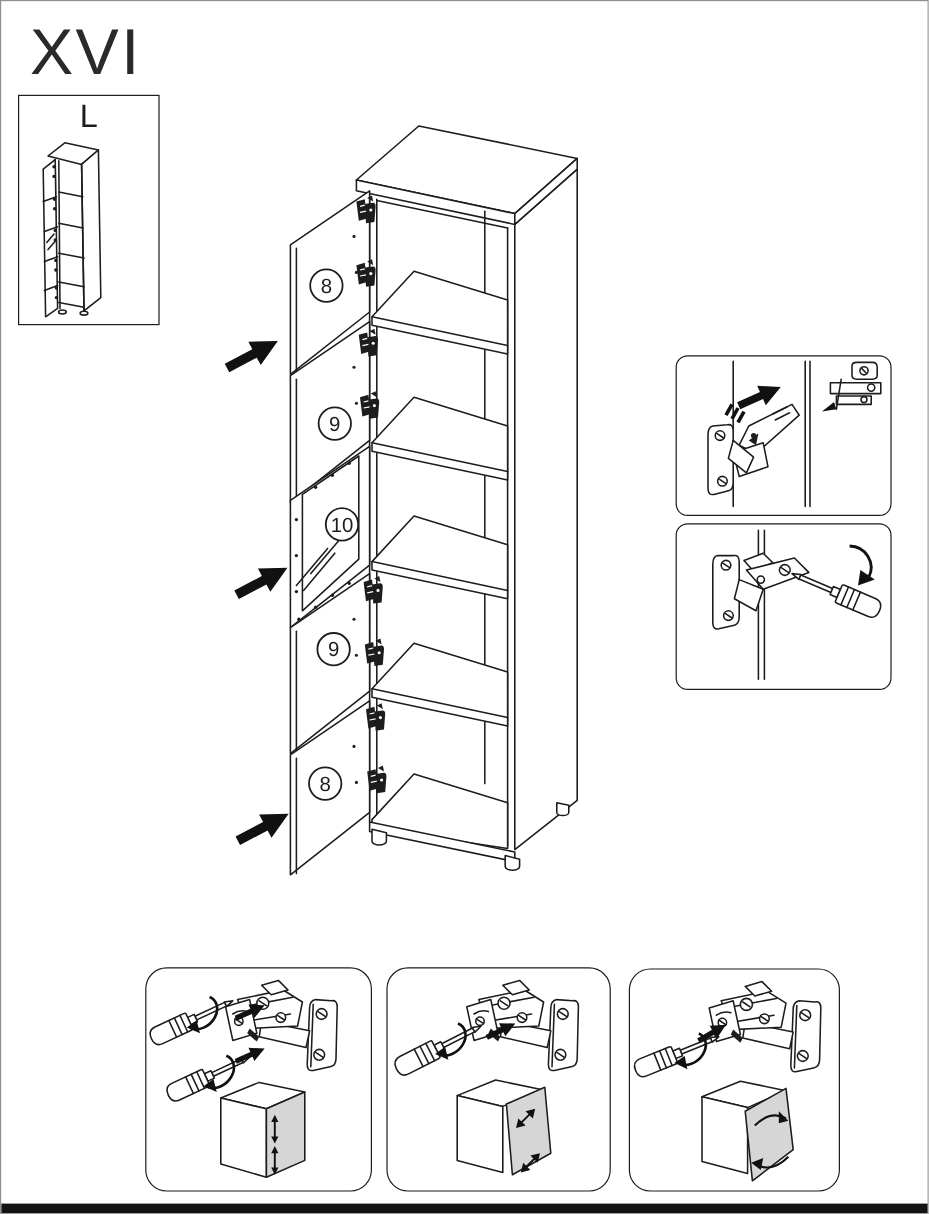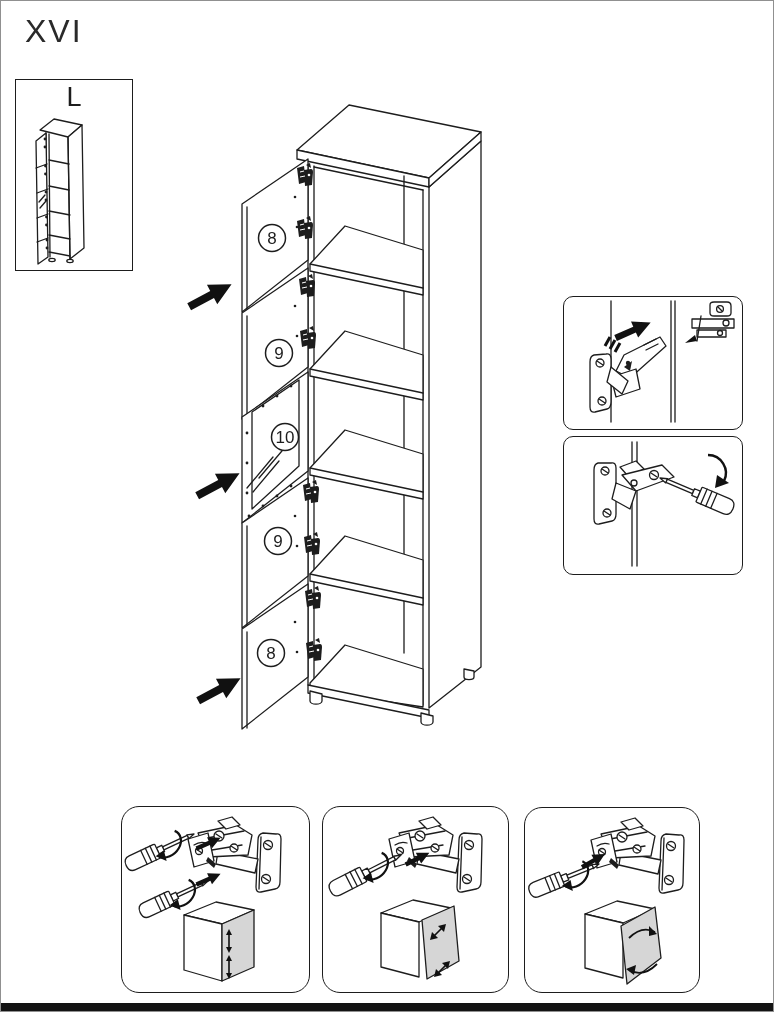--- a/index.html
+++ b/index.html
@@ -1,20 +1,20 @@
 <!DOCTYPE html>
 <html><head>
 <meta charset="utf-8">
 <style>
   html,body{margin:0;padding:0;background:#fff;}
   #page{position:relative;width:774px;height:1012px;background:#fff;
         border:1px solid #909090;box-sizing:border-box;overflow:hidden;
         font-family:"Liberation Sans", sans-serif;color:#1d1d1d;}
   .abs{position:absolute;}
-  #step-title{left:24px;top:12px;font-size:32px;letter-spacing:2px;color:#2a2a2a;}
+  #step-title{left:24px;top:12px;font-size:54px;letter-spacing:2px;color:#2a2a2a;}
   #thumb-box{left:14px;top:78px;width:116px;height:190px;border:1.4px solid #1d1d1d;background:#fff;}
   #thumb-label{left:0;top:2px;width:100%;text-align:center;font-size:27px;color:#1d1d1d;}
   .detail-box{border:1.4px solid #1d1d1d;border-radius:10px;background:#fff;}
   .round-box{border:1.4px solid #1d1d1d;border-radius:18px;background:#fff;}
   #footer-bar{left:0;top:1002px;width:774px;height:8px;background:#131313;}
   svg{display:block;}
   svg *{vector-effect:non-scaling-stroke;}
   .ln{stroke:#1d1d1d;stroke-width:1.3;fill:none;stroke-linejoin:round;stroke-linecap:round;}
   .fw{stroke:#1d1d1d;stroke-width:1.3;fill:#fff;stroke-linejoin:round;}
   .fg{stroke:#1d1d1d;stroke-width:1.3;fill:#d6d6d6;stroke-linejoin:round;}

